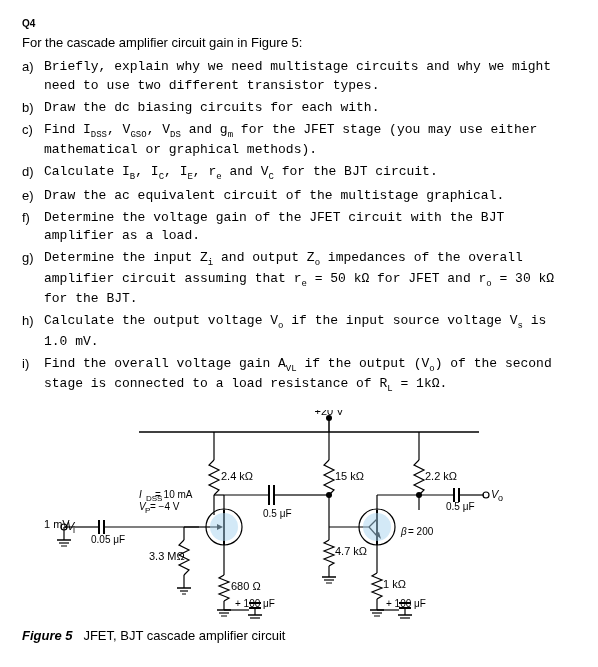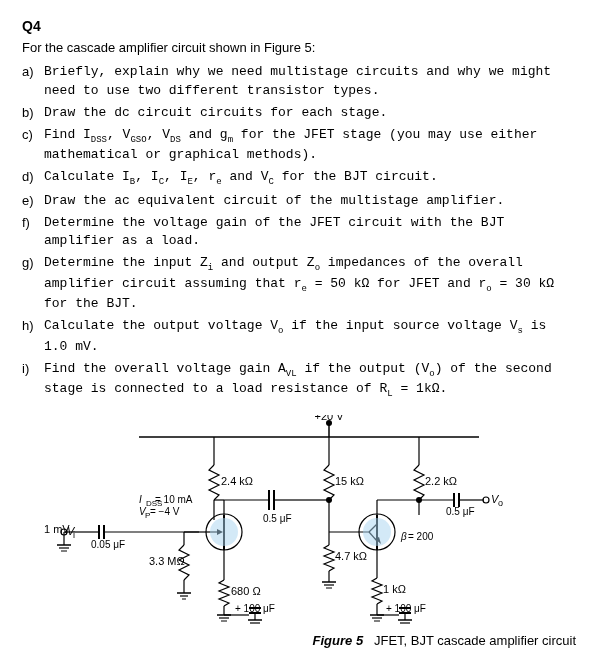--- a/index.html
+++ b/index.html
@@ -7,21 +7,21 @@
       width: 598px;
       min-height: 667px;
       background: #fff;
       font-family: Arial, sans-serif;
       font-size: 13px;
       color: #000;
       padding: 18px 22px 18px 22px;
     }
     .question-label {
       font-weight: bold;
-      font-size: 14px;
+      font-size: 10px;
       margin-bottom: 6px;
     }
     .question-intro {
       margin-bottom: 8px;
       font-size: 13px;
     }
     .parts-list {
       list-style: none;
       padding-left: 0;
       margin-bottom: 14px;
@@ -44,55 +44,55 @@
       margin: 2px auto 8px auto;
       position: relative;
       width: 520px;
       height: 210px;
     }
     .circuit-svg {
       width: 520px;
       height: 210px;
     }
     .figure-caption {
-      text-align: right;
+      text-align: left;
       font-size: 13px;
       margin-top: 4px;
     }
     .fig-bold { font-weight: bold; font-style: italic; }
     
     sub { font-size: 9px; }
   </style>
 </head>
 <body>
 
 <div class="question-label">Q4</div>
 
-<div class="question-intro">For the cascade amplifier circuit shown in Figure 5:</div>
+<div class="question-intro">For the cascade amplifier circuit gain in Figure 5:</div>
 
 <ol class="parts-list">
   <li>
     <span class="part-letter">a)</span>
     <span class="part-text">Briefly, explain why we need multistage circuits and why we might need to use two different transistor types.</span>
   </li>
   <li>
     <span class="part-letter">b)</span>
-    <span class="part-text">Draw the dc circuit circuits for each stage.</span>
+    <span class="part-text">Draw the dc biasing circuits for each with.</span>
   </li>
   <li>
     <span class="part-letter">c)</span>
     <span class="part-text">Find I<sub>DSS</sub>, V<sub>GSO</sub>, V<sub>DS</sub> and g<sub>m</sub> for the JFET stage (you may use either mathematical or graphical methods).</span>
   </li>
   <li>
     <span class="part-letter">d)</span>
     <span class="part-text">Calculate I<sub>B</sub>, I<sub>C</sub>, I<sub>E</sub>, r<sub>e</sub> and V<sub>C</sub> for the BJT circuit.</span>
   </li>
   <li>
     <span class="part-letter">e)</span>
-    <span class="part-text">Draw the ac equivalent circuit of the multistage amplifier.</span>
+    <span class="part-text">Draw the ac equivalent circuit of the multistage graphical.</span>
   </li>
   <li>
     <span class="part-letter">f)</span>
     <span class="part-text">Determine the voltage gain of the JFET circuit with the BJT amplifier as a load.</span>
   </li>
   <li>
     <span class="part-letter">g)</span>
     <span class="part-text">Determine the input Z<sub>i</sub> and output Z<sub>o</sub> impedances of the overall amplifier circuit assuming that r<sub>e</sub> = 50 kΩ for JFET <span style="font-style:normal">and</span> r<sub>o</sub> = 30 kΩ for the BJT.</span>
   </li>
   <li>

